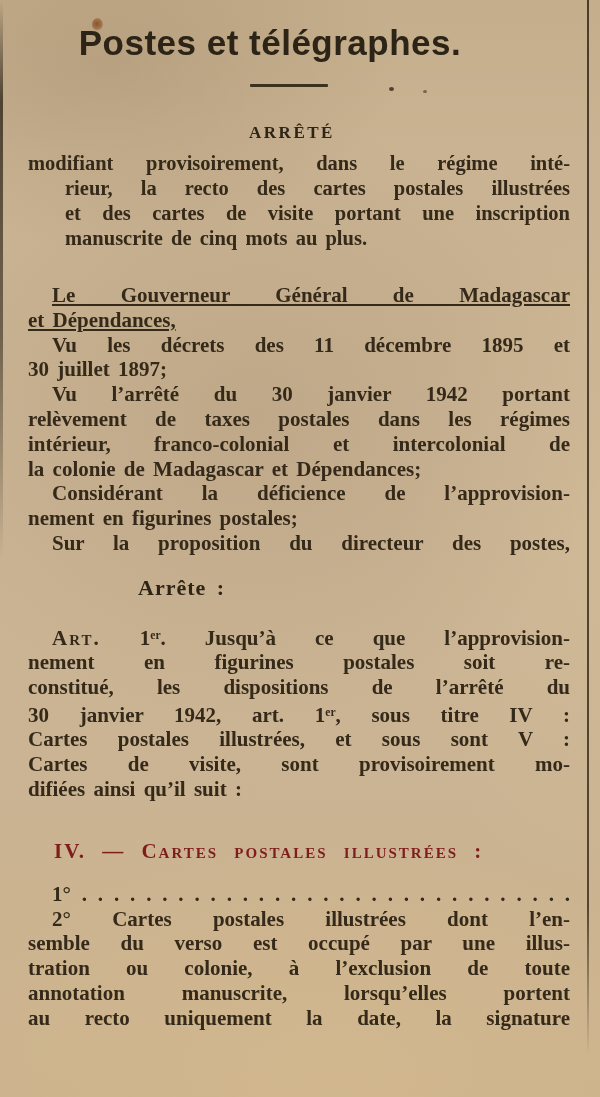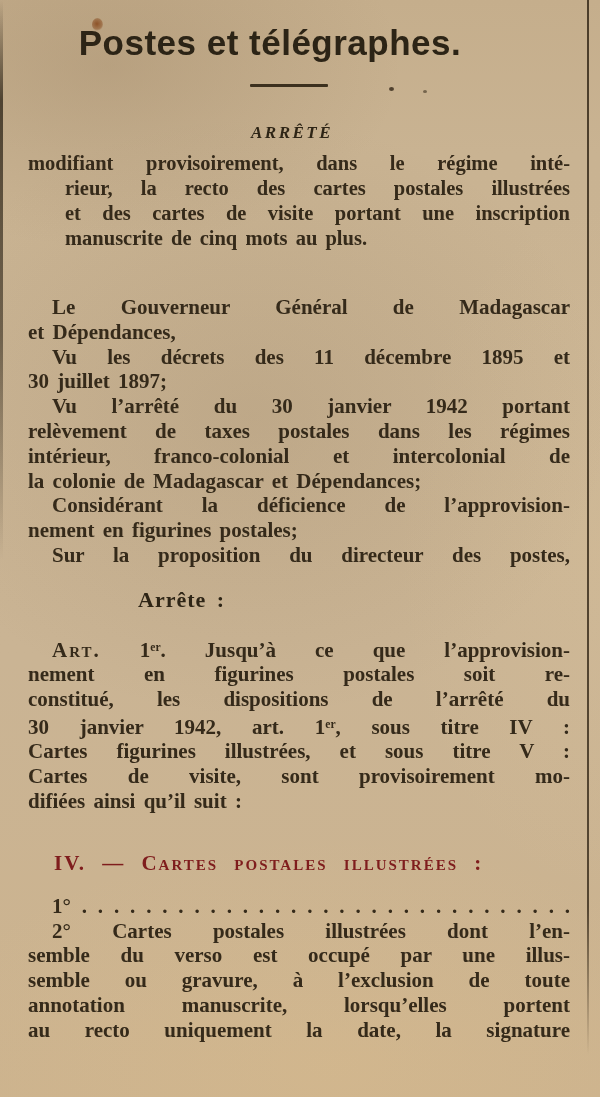--- a/index.html
+++ b/index.html
@@ -55,36 +55,35 @@
   .title-rule{
     width:78px;height:3px;background:#3c301e;
     margin:20px auto 0;transform:translateX(-10px);
     border-radius:1px;
   }
   .heading-center{
     margin-top:36px;
     font-weight:700;font-size:17px;line-height:20px;
     letter-spacing:2.5px;text-align:center;padding-right:14px;
     color:#2e2516;
-    font-style:italic;
   }
   .para{margin:0;}
   .line{
     font-weight:700;font-size:21px;line-height:24.8px;
     text-align:justify;text-align-last:justify;
     word-spacing:2px;
     white-space:normal;
   }
   .line.nojust{text-align-last:left;word-spacing:3px;}
   .line.first{text-indent:24px;}
   .para.hang .line + .line{padding-left:37px;}
 
   .intro{margin-top:8px;}
   .intro .line{font-size:20.5px;line-height:25px;}
-  .p-gouverneur{margin-top:44px;}
+  .p-gouverneur{margin-top:32px;text-decoration:underline;}
   .p-decrets{}
   .heading-left{
     margin:19px 0 0 110px;
     font-weight:700;font-size:22px;line-height:26px;
     letter-spacing:1px;word-spacing:4px;color:#2e2516;
   }
   .p-art1{margin-top:22px;}
   .heading-iv{
     margin-top:36px;padding-left:26px;
     font-weight:700;font-size:21px;line-height:26px;
@@ -136,26 +135,26 @@
     </div>
     <div class="para p-proposition">
       <div class="line first">Sur la proposition du directeur des postes,</div>
     </div>
     <div class="heading-left">Arrête :</div>
     <div class="para p-art1">
       <div class="line first"><span class="sc">Art.</span> 1<sup>er</sup>. Jusqu’à ce que l’approvision-</div>
       <div class="line">nement en figurines postales soit re-</div>
       <div class="line">constitué, les dispositions de l’arrêté du</div>
       <div class="line">30 janvier 1942, art. 1<sup>er</sup>, sous titre IV :</div>
-      <div class="line">Cartes figurines illustrées, et sous titre V :</div>
+      <div class="line">Cartes postales illustrées, et sous sont V :</div>
       <div class="line">Cartes de visite, sont provisoirement mo-</div>
       <div class="line nojust">difiées ainsi qu’il suit :</div>
     </div>
     <div class="heading-iv">IV. — <span class="sc">Cartes postales illustrées</span> :</div>
     <div class="para p-titre4">
       <div class="line first">1° . . . . . . . . . . . . . . . . . . . . . . . . . . . . . . .</div>
       <div class="line first">2° Cartes postales illustrées dont l’en-</div>
       <div class="line">semble du verso est occupé par une illus-</div>
-      <div class="line">semble ou gravure, à l’exclusion de toute</div>
+      <div class="line">tration ou colonie, à l’exclusion de toute</div>
       <div class="line">annotation manuscrite, lorsqu’elles portent</div>
       <div class="line">au recto uniquement la date, la signature</div>
     </div>
   </main>
 
 </body></html>

